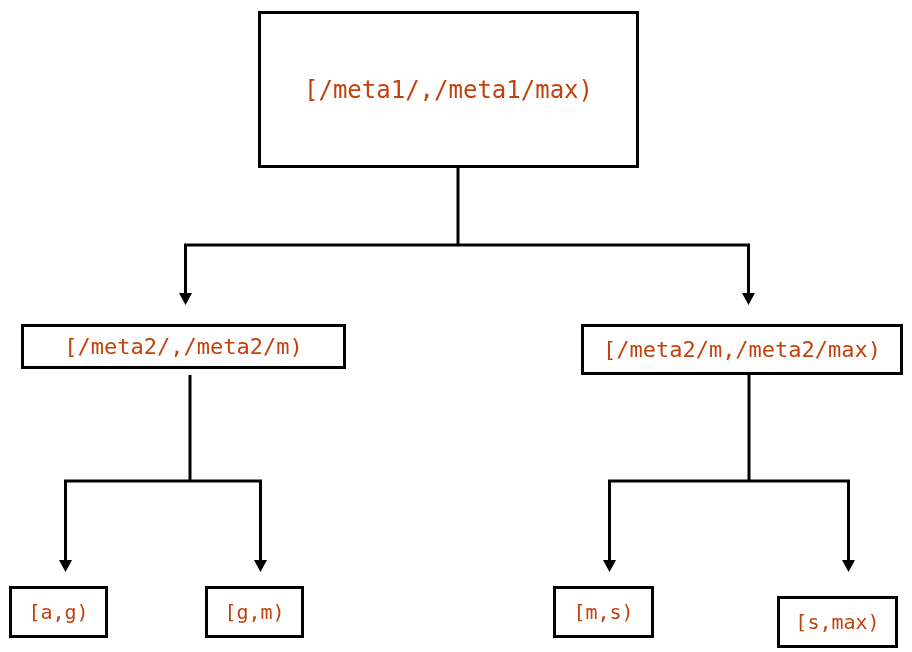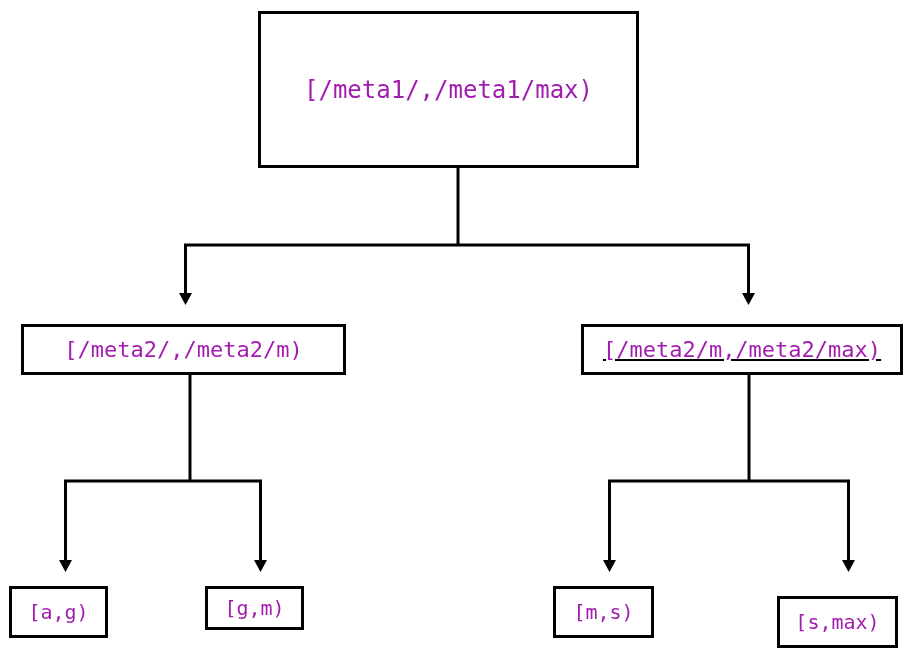--- a/index.html
+++ b/index.html
@@ -25,59 +25,58 @@
     background: #ffffff;
     display: flex;
     align-items: center;
     justify-content: center;
     color: #000000;
     font-family: "DejaVu Sans Mono", monospace;
     white-space: pre;
   }
   .node-label {
     font-family: "DejaVu Sans Mono", monospace;
-    color: #a21caf;
+    color: #c2410c;
     line-height: 1;
     white-space: pre;
   }
   #node-root {
     left: 258px;
     top: 11px;
     width: 381px;
     height: 157px;
   }
   #node-root .node-label { font-size: 24px; }
 
   #node-mid-left {
     left: 21px;
     top: 324px;
     width: 325px;
-    height: 51px;
+    height: 45px;
   }
   #node-mid-right {
     left: 581px;
     top: 324px;
     width: 322px;
     height: 51px;
-    text-decoration: underline;
   }
   #node-mid-left .node-label,
   #node-mid-right .node-label { font-size: 22px; }
 
   #node-leaf-ag {
     left: 9px;
     top: 586px;
     width: 99px;
     height: 52px;
   }
   #node-leaf-gm {
     left: 205px;
     top: 586px;
     width: 99px;
-    height: 44px;
+    height: 52px;
   }
   #node-leaf-ms {
     left: 553px;
     top: 586px;
     width: 101px;
     height: 52px;
   }
   #node-leaf-smax {
     left: 777px;
     top: 596px;

